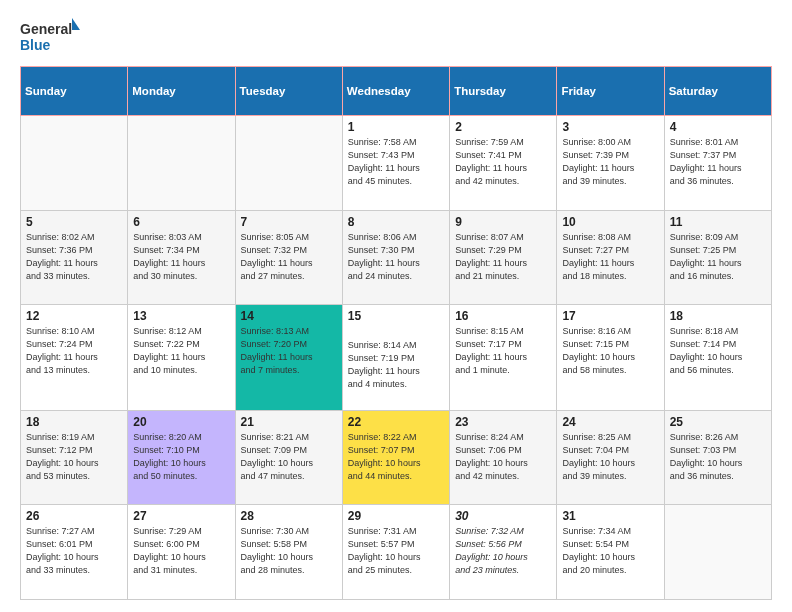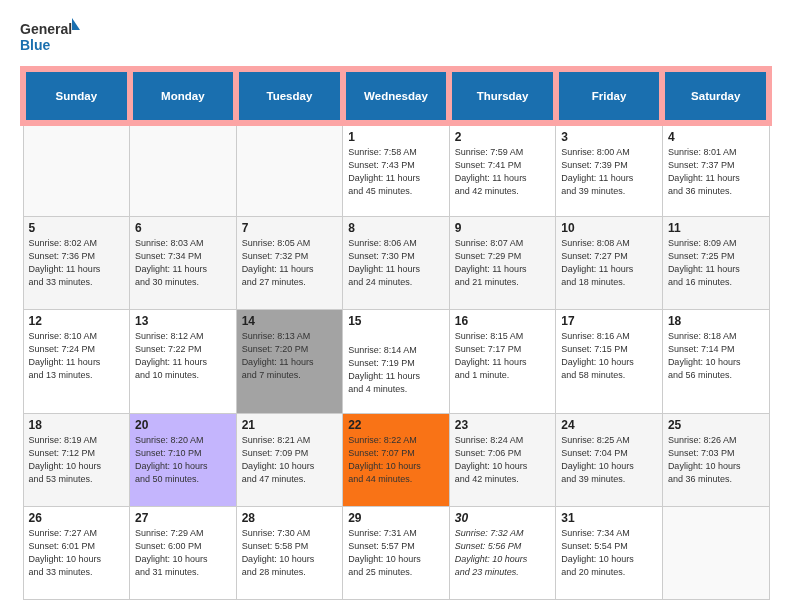--- a/index.html
+++ b/index.html
@@ -47,22 +47,22 @@
       border-collapse: collapse;
       width: 100%;
       table-layout: fixed;
     }
     .calendar th {
       background: #1a6faf;
       color: #fff;
       font-size: 11.5px;
       font-weight: bold;
       padding: 18px 4px;
-      text-align: center;
-      border: 6px solid #fca5a5;
+      text-align: left;
+      border: 1px solid #fca5a5;
     }
     .calendar td {
       vertical-align: top;
       border: 1px solid #ccc;
       padding: 4px 5px;
       font-size: 9.5px;
       color: #333;
       height: 82px;
       width: calc(100% / 7);
     }
@@ -210,21 +210,21 @@
 Daylight: 11 hours
 and 13 minutes.</div>
           </td>
           <td style="background: rgb(255, 255, 255);">
             <span class="day-num">13</span>
             <div class="day-info" style="white-space: pre-line;">Sunrise: 8:12 AM
 Sunset: 7:22 PM
 Daylight: 11 hours
 and 10 minutes.</div>
           </td>
-          <td style="background: #a3a3a3;">
+          <td style="background: #14b8a6;">
             <span class="day-num">14</span>
             <div class="day-info" style="white-space: pre-line;">Sunrise: 8:13 AM
 Sunset: 7:20 PM
 Daylight: 11 hours
 and 7 minutes.</div>
           </td>
           <td style="background: rgb(255, 255, 255);">
             <span class="day-num">15</span>
             <div class="day-info" style="white-space: pre-line; margin-top: 16px;">Sunrise: 8:14 AM
 Sunset: 7:19 PM
@@ -268,21 +268,21 @@
 Daylight: 10 hours
 and 50 minutes.</div>
           </td>
           <td style="background: rgb(245, 245, 245);">
             <span class="day-num">21</span>
             <div class="day-info" style="white-space: pre-line;">Sunrise: 8:21 AM
 Sunset: 7:09 PM
 Daylight: 10 hours
 and 47 minutes.</div>
           </td>
-          <td style="background: #f97316;">
+          <td style="background: #fde047;">
             <span class="day-num">22</span>
             <div class="day-info" style="white-space: pre-line;">Sunrise: 8:22 AM
 Sunset: 7:07 PM
 Daylight: 10 hours
 and 44 minutes.</div>
           </td>
           <td style="background: rgb(245, 245, 245);">
             <span class="day-num">23</span>
             <div class="day-info" style="white-space: pre-line;">Sunrise: 8:24 AM
 Sunset: 7:06 PM

